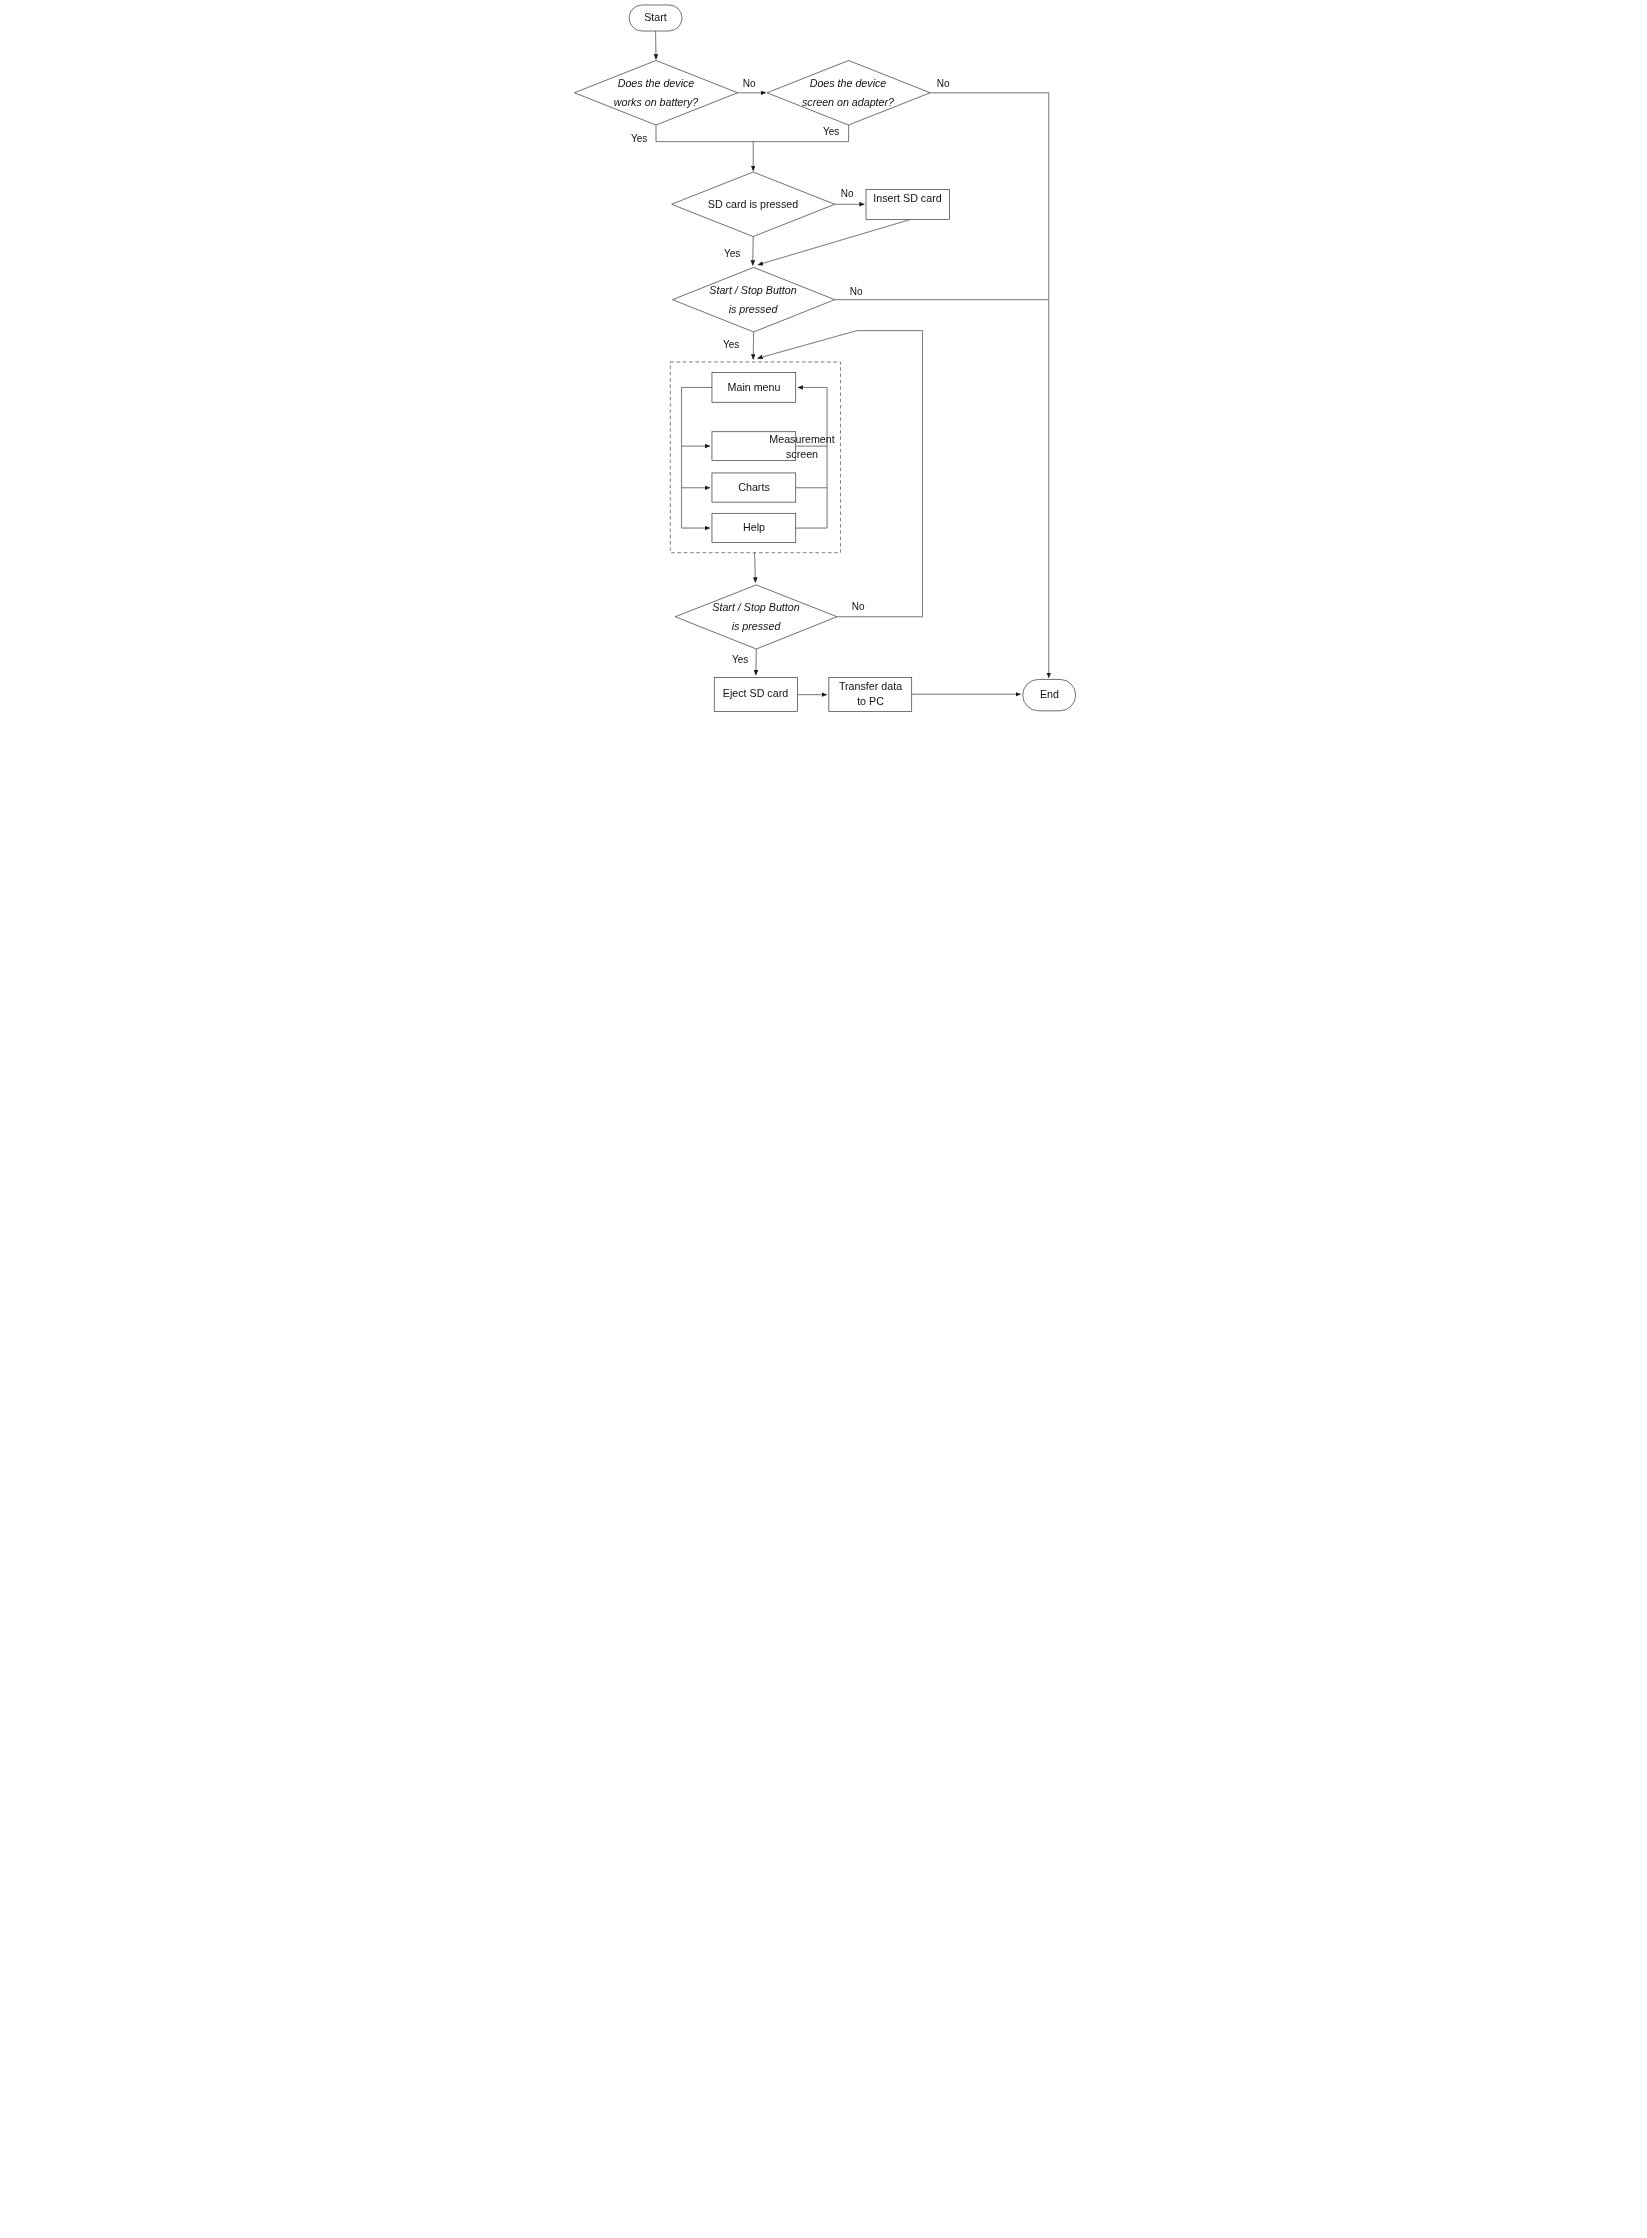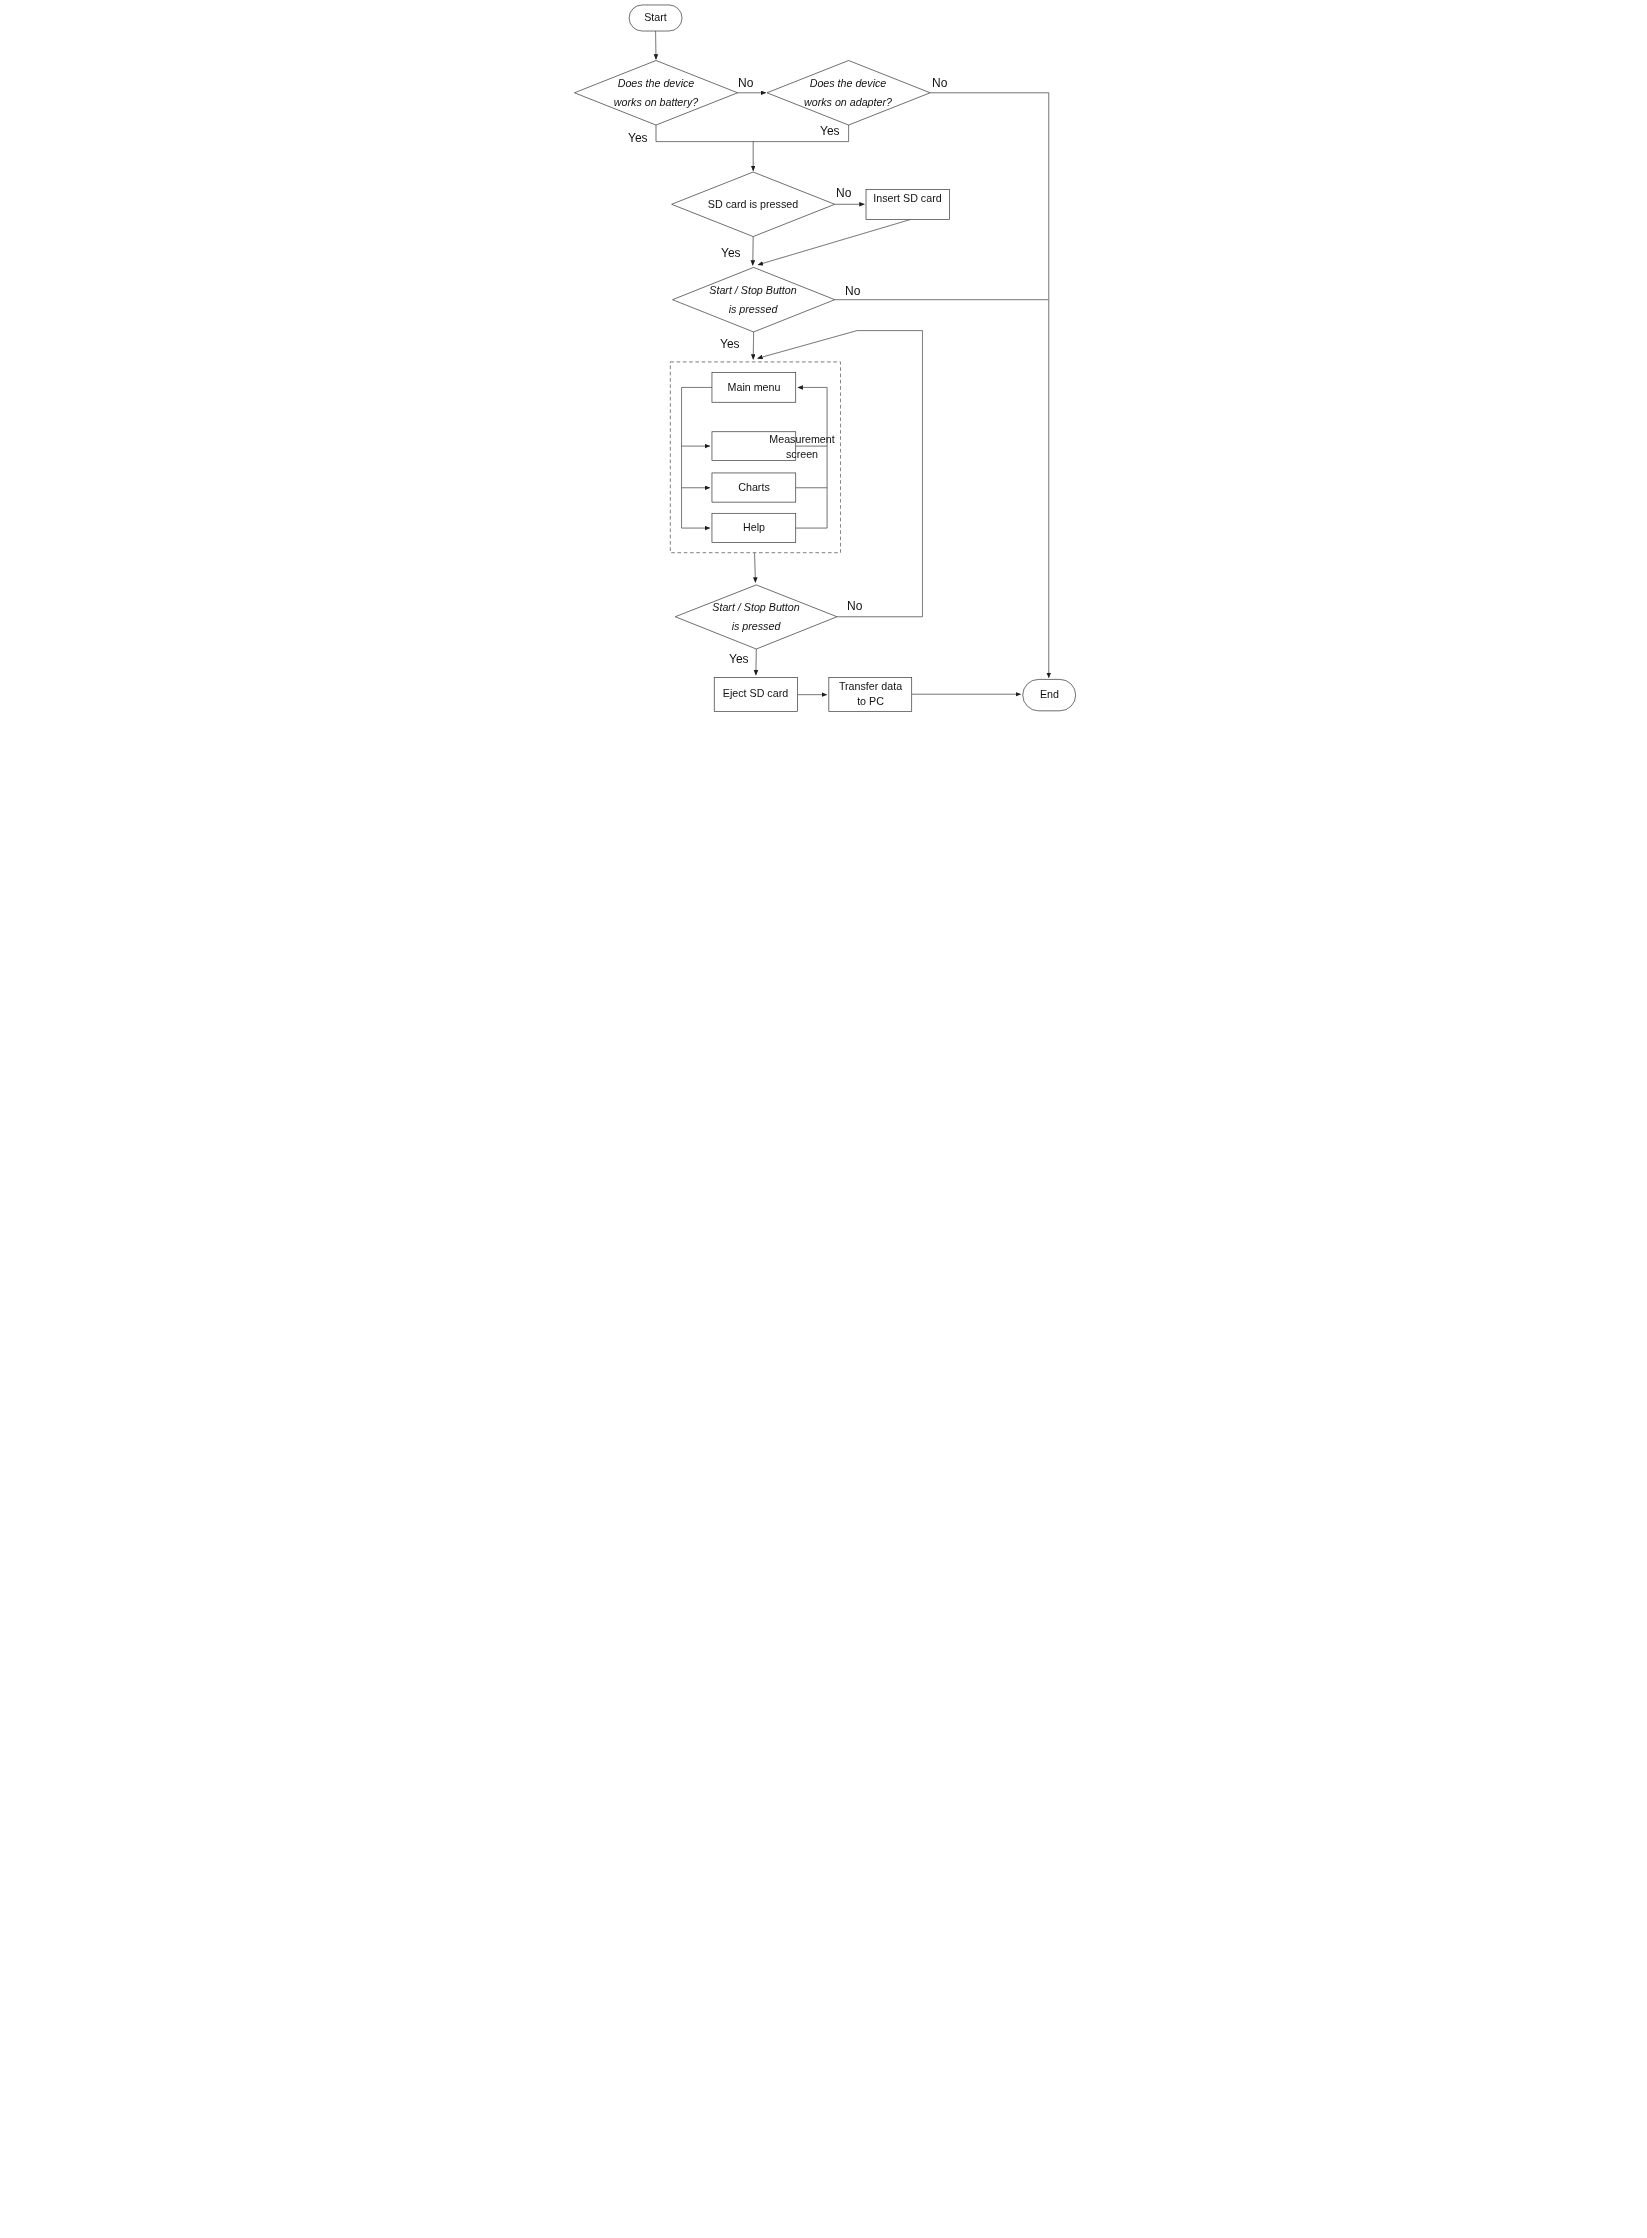--- a/index.html
+++ b/index.html
@@ -51,22 +51,23 @@
     justify-content: center;
     white-space: nowrap;
   }
   .diamond-lines { line-height: 19px; font-style: italic; }
   .box-lines { line-height: 14.8px; }
   .edge-label {
     position: absolute;
     width: 22.4px;
     height: 13.4px;
     color: #111111;
-    font-size: 12px;
+    font-size: 10px;
     line-height: 13.4px;
+    text-align: center;
     white-space: nowrap;
   }
 </style>
 </head>
 <body>
 
 <div class="canvas">
 
   <svg class="flow" width="515" height="714" viewBox="0 0 1150 1594">
     <defs>
@@ -119,21 +120,21 @@
 
   <div class="lbl" style="left:63px; top:4.9px; width:53px; height:26px;">Start</div>
 
   <div class="lbl diamond-lines" style="left:14px; top:74px; width:152px;">
     <div>Does the device</div>
     <div>works on battery?</div>
   </div>
 
   <div class="lbl diamond-lines" style="left:206px; top:74px; width:152px;">
     <div>Does the device</div>
-    <div>works on adapter?</div>
+    <div>screen on adapter?</div>
   </div>
 
   <div class="lbl" style="left:111px; top:195px; width:152px; height:19px;">SD card is pressed</div>
 
   <div class="lbl" style="left:300px; top:184px; width:83px; height:30px;">Insert SD card</div>
 
   <div class="lbl diamond-lines" style="left:111px; top:281px; width:152px;">
     <div>Start / Stop Button</div>
     <div>is pressed</div>
   </div>

